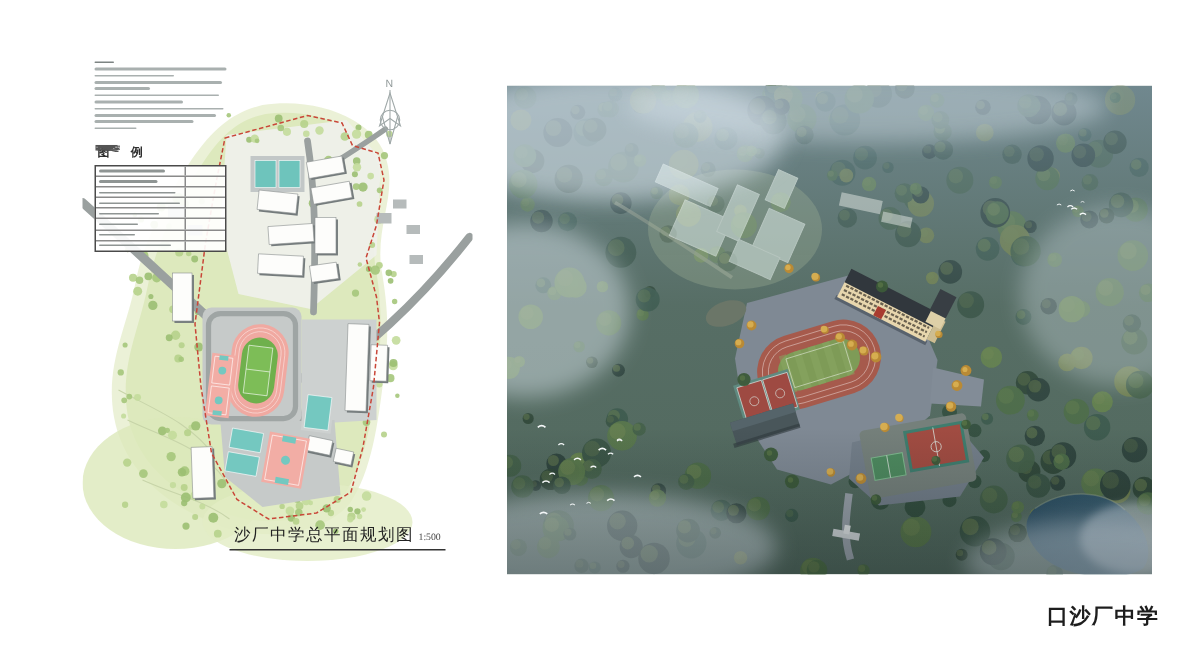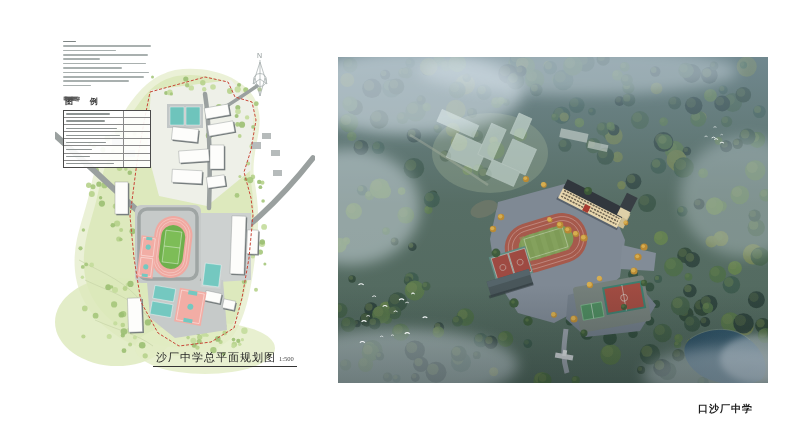--- a/index.html
+++ b/index.html
@@ -13,21 +13,21 @@
   
   .plan-fig{position:absolute;left:55px;top:30px;width:260px;height:360px;margin:0;}
   .plan-fig svg{position:absolute;left:0;top:0;}
 
   .notes-block{position:absolute;left:8px;top:8px;width:92px;}
   .note-line{height:1.6px;background:#a9b0af;margin:2.8px 0;border-radius:1px;}
   .note-line.head{background:#7d8483;}
 
   .legend-wrap{position:absolute;left:8px;top:66px;width:92px;}
   .legend-title{
-    font-family:Liberation Mono, monospace;font-weight:bold;
+    font-family:Liberation Sans, sans-serif;font-weight:bold;
     font-size:8px;letter-spacing:6px;color:#2e2e2e;margin:0 0 3px 2px;
   }
   .legend-box{border:1px solid #4a4a4a;background:rgba(255,255,255,.92);width:86px;}
   .legend-row{display:flex;align-items:center;height:6.1px;border-bottom:.5px solid #8a8a8a;}
   .legend-row:last-child{border-bottom:none;}
   .legend-label{flex:1;padding-left:2px;}
   .legend-label .sim{height:1.3px;background:#8f9594;border-radius:1px;}
   .legend-sym{width:26px;height:100%;border-left:.5px solid #8a8a8a;display:flex;align-items:center;justify-content:center;}
   .legend-sym svg{display:block;}
 
@@ -38,21 +38,21 @@
   }
   .plan-title .t{font-size:11px;font-weight:normal;letter-spacing:1px;}
   .plan-title .s{font-size:6.5px;color:#444;margin-left:3px;}
 
   
   .render-fig{position:absolute;left:338px;top:57px;width:430px;height:326px;margin:0;overflow:hidden;}
   .render-fig svg{position:absolute;left:0;top:0;}
 
   .caption{
     position:absolute;left:698px;top:402px;
-    font-size:10px;font-weight:bold;color:#1d1d1d;letter-spacing:1px;
+    font-size:14px;font-weight:bold;color:#1d1d1d;letter-spacing:1px;
     font-family:"Liberation Sans", sans-serif;
   }
 </style>
 </head>
 <body>
 
 <div class="board">
 
   <figure class="plan-fig">
     <svg width="260" height="360" viewBox="0 0 260 360">

